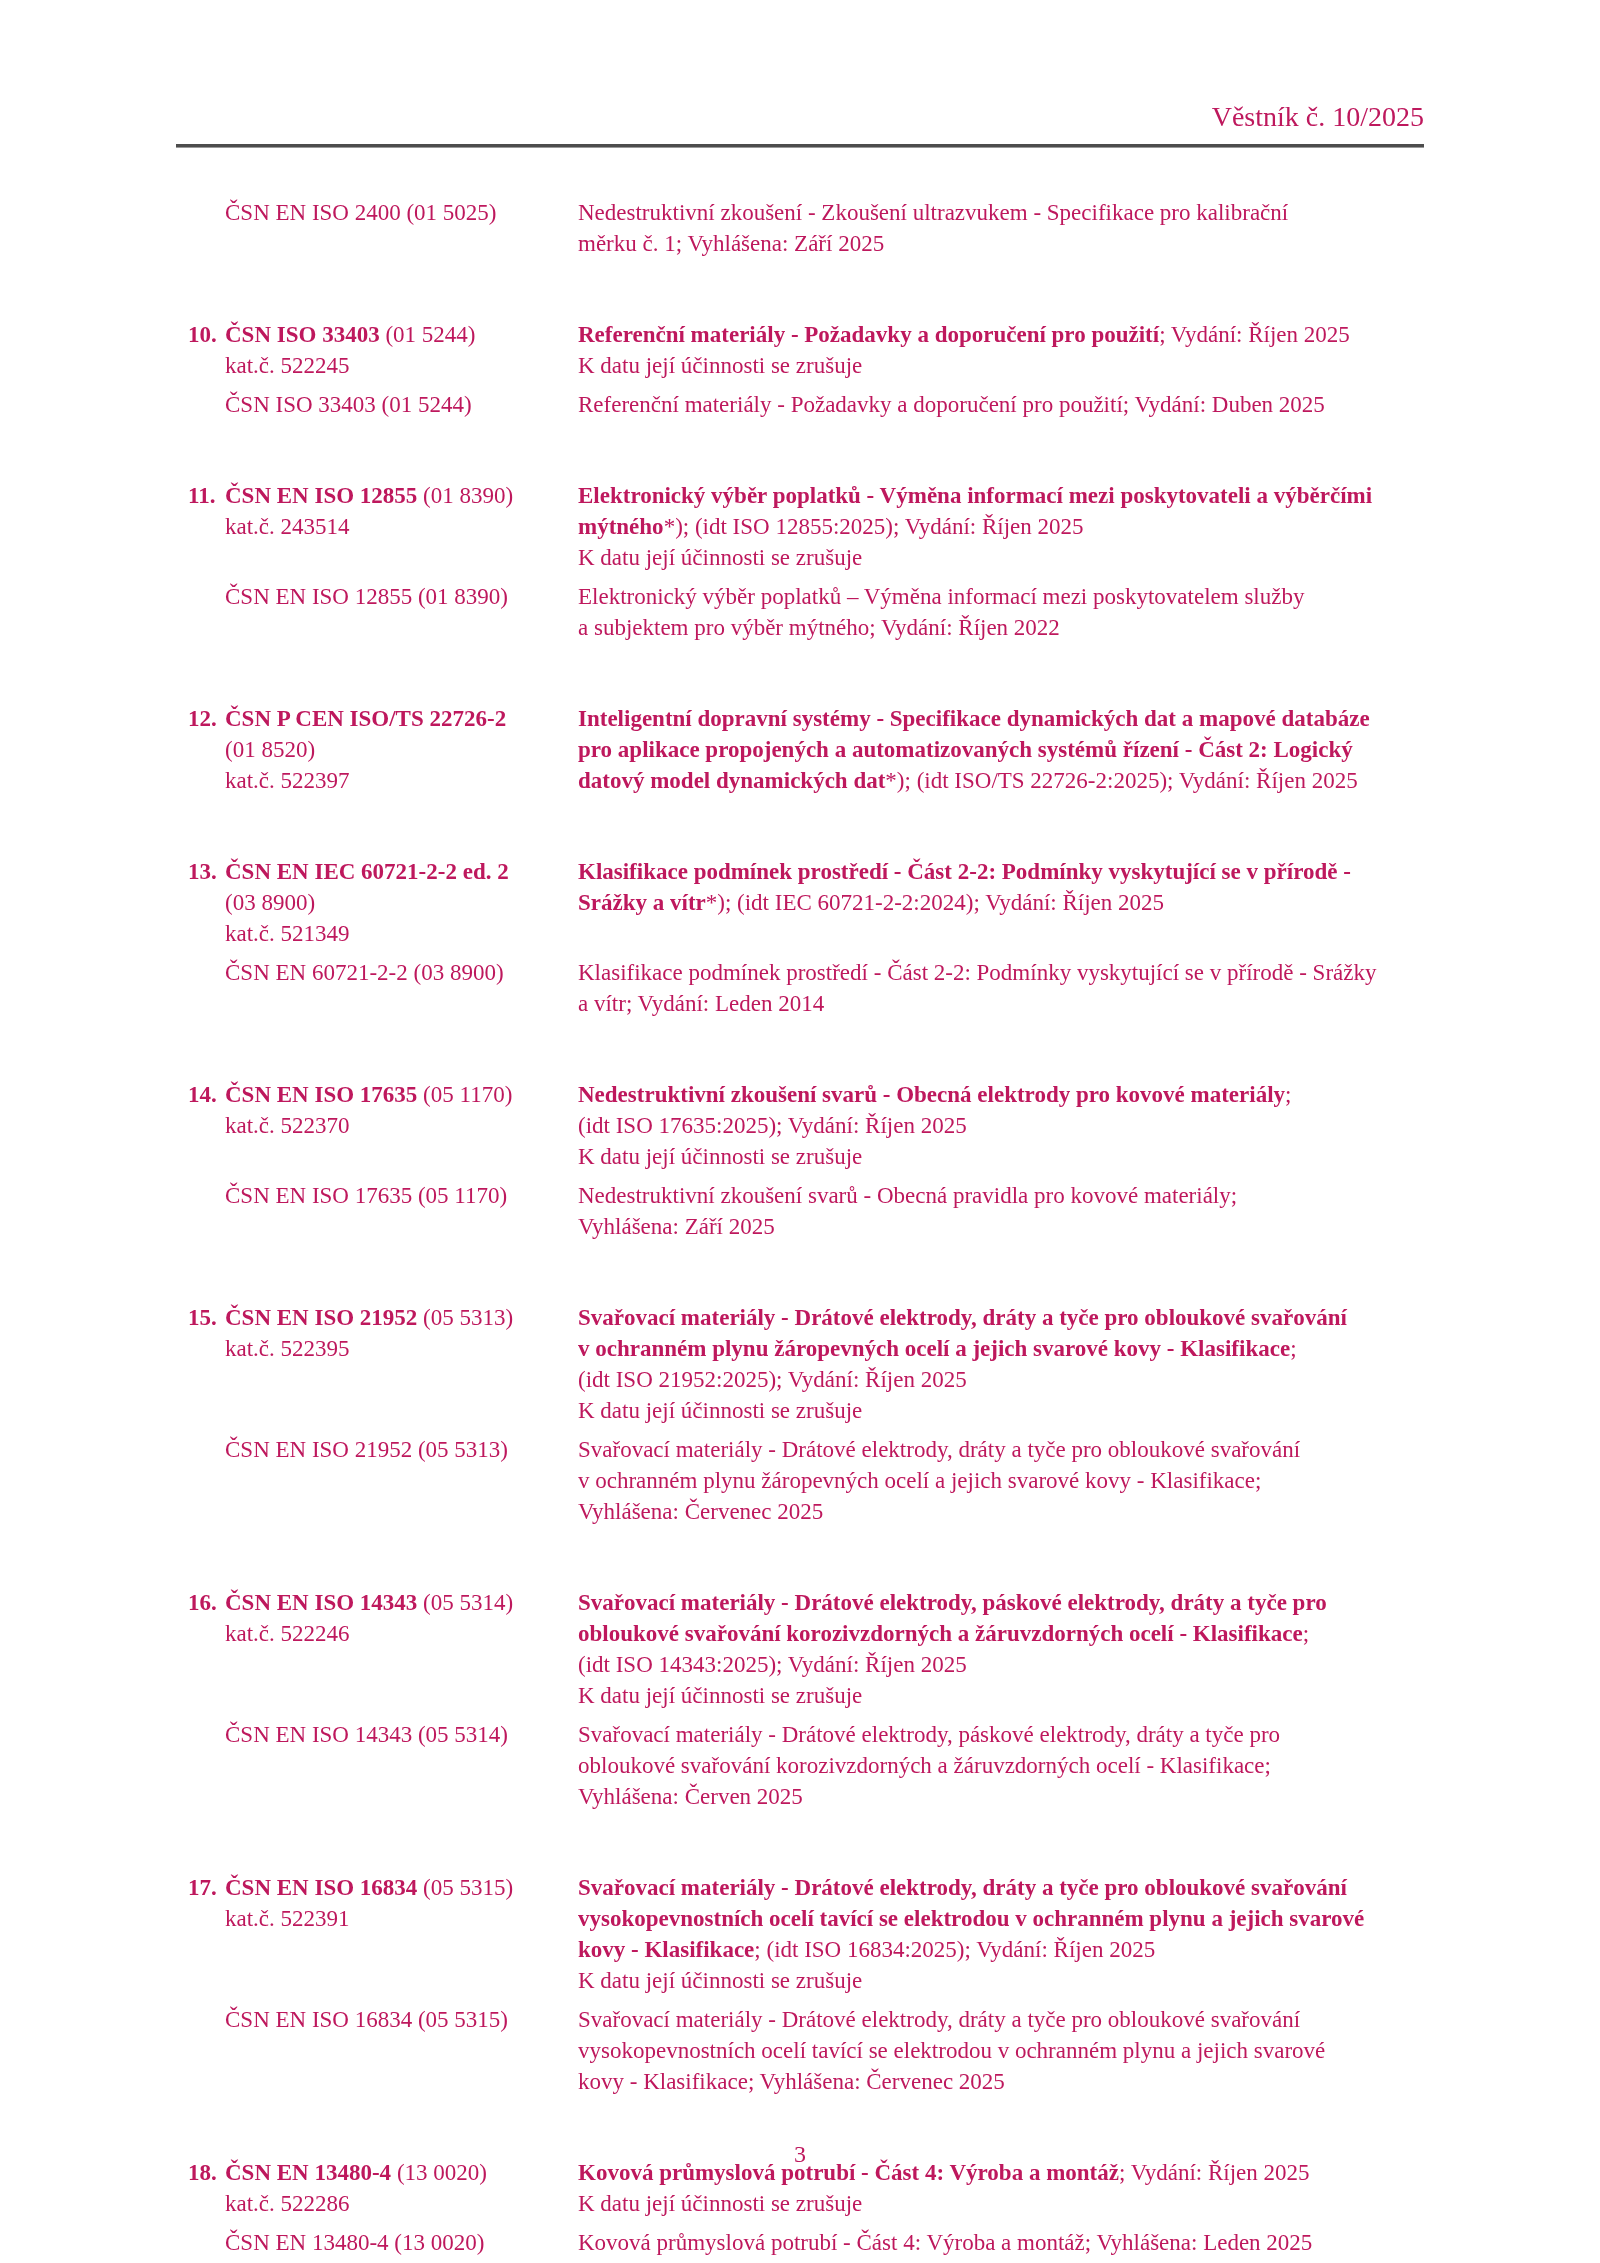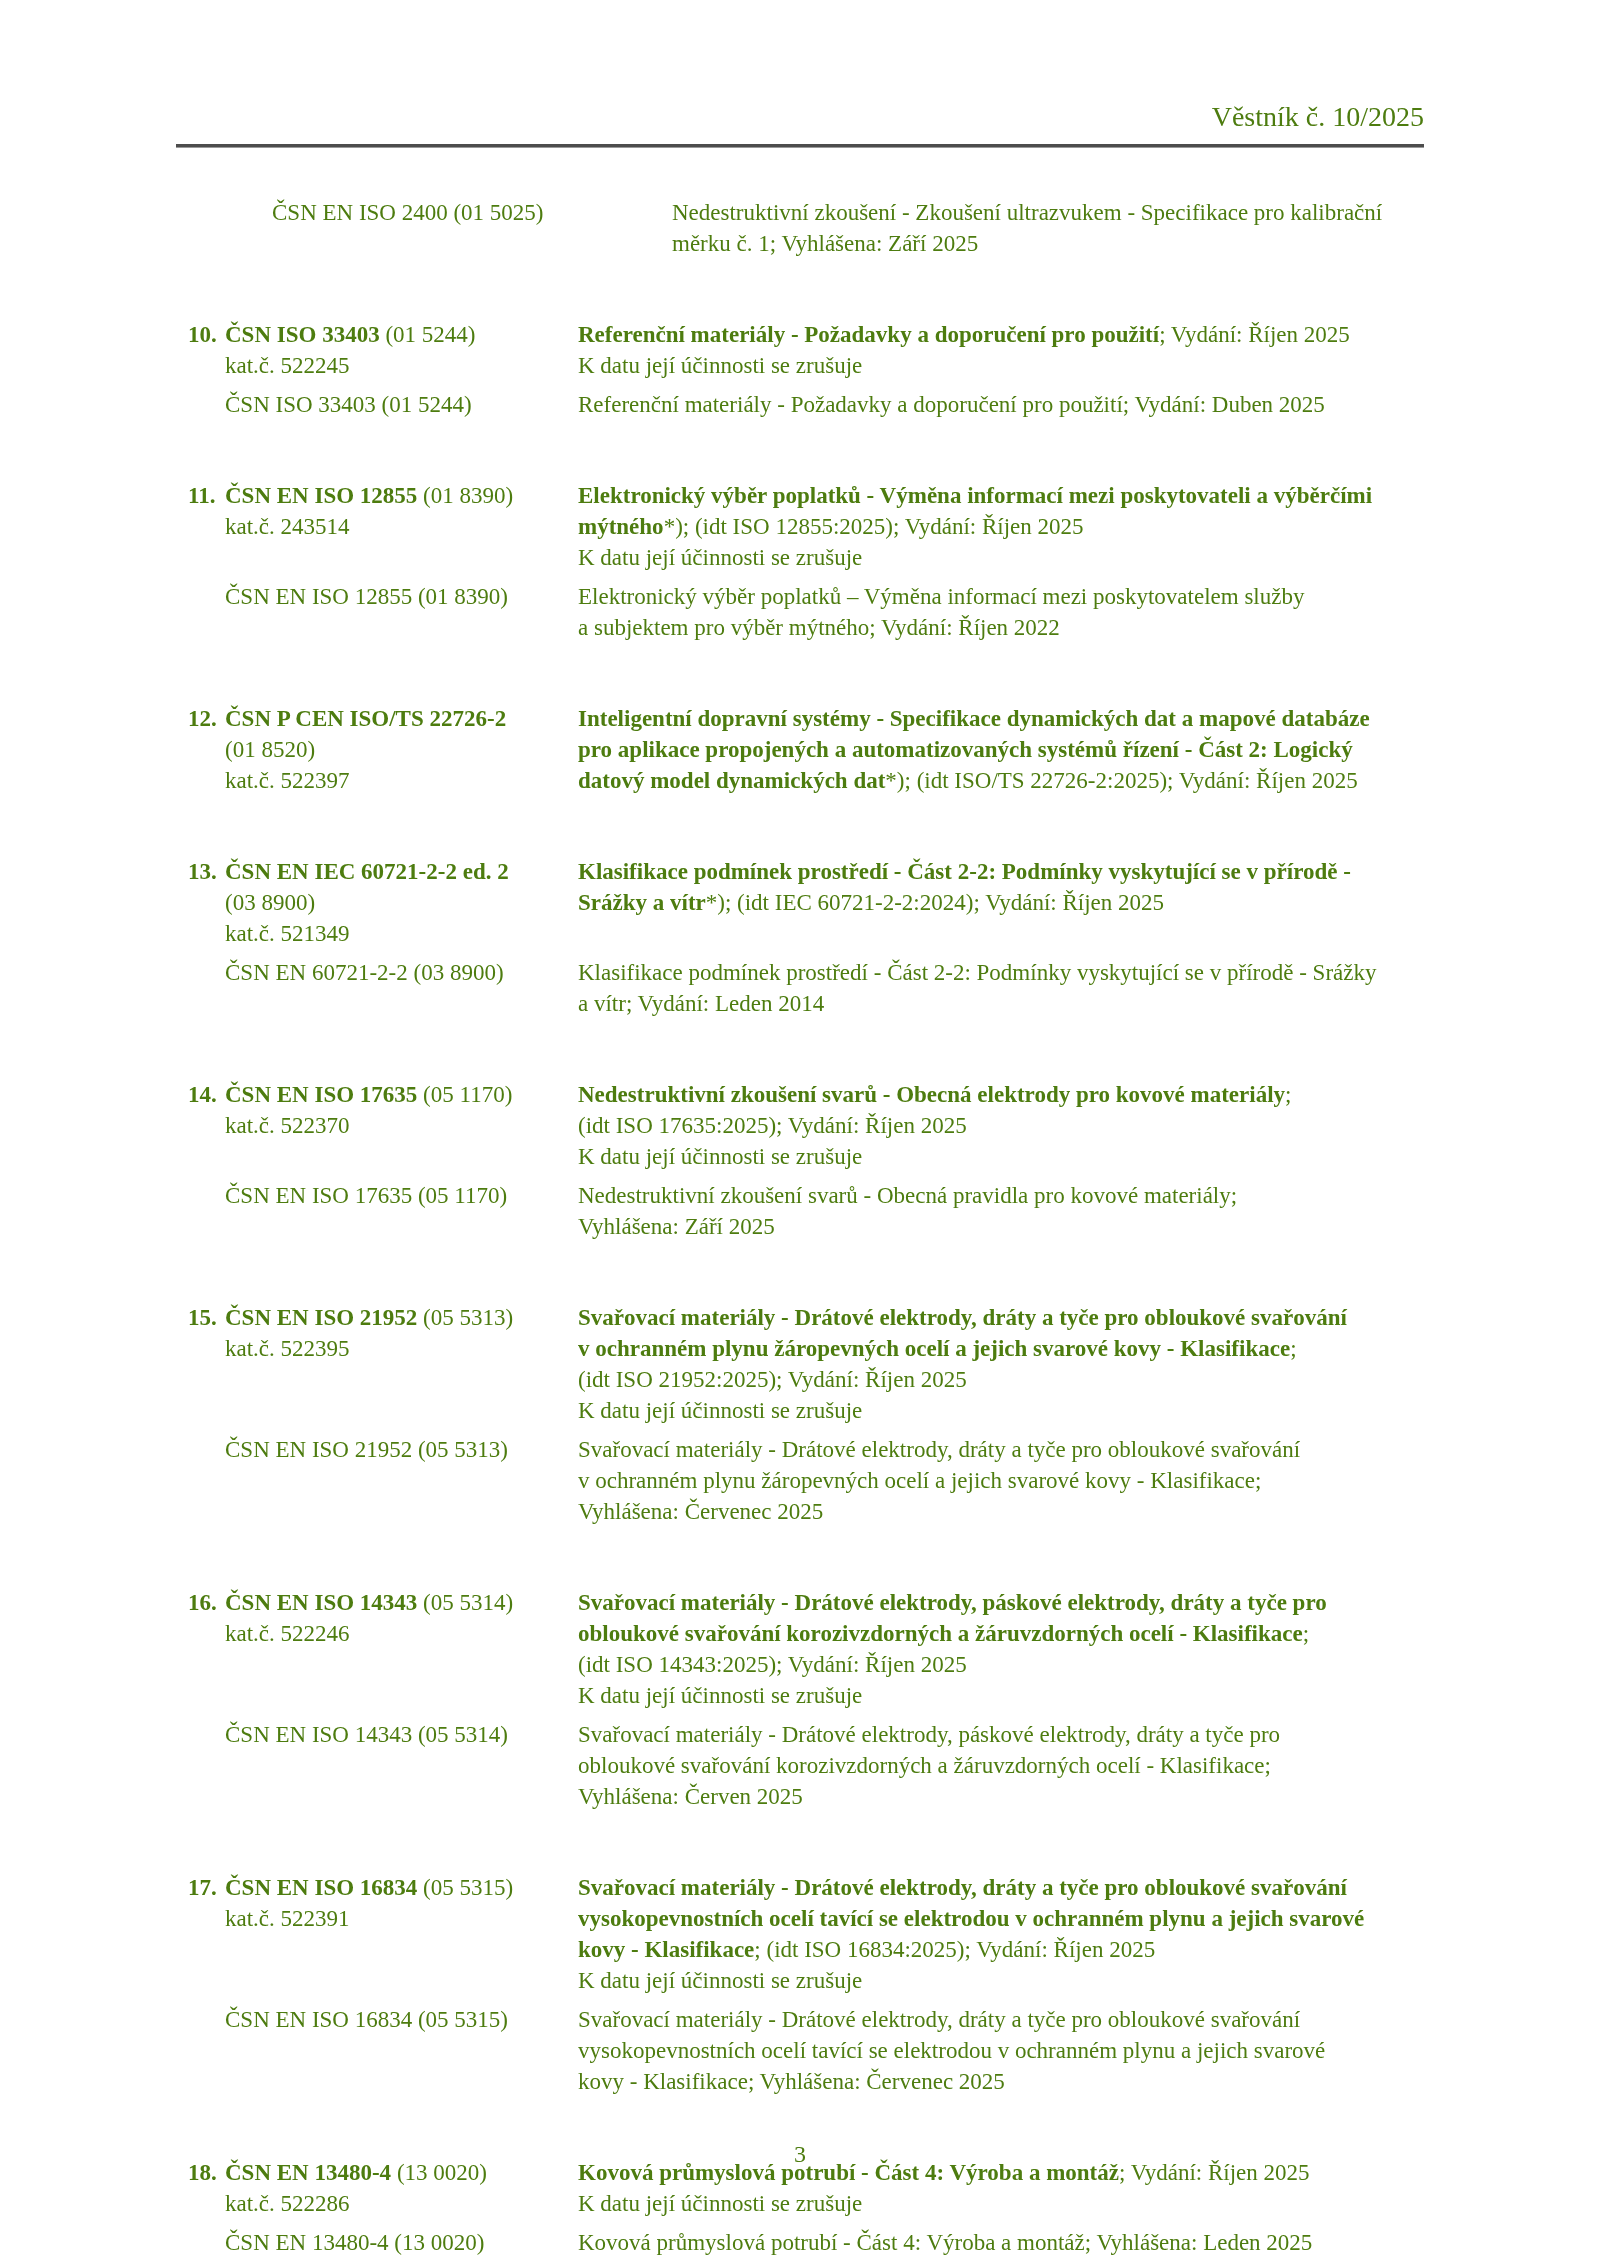--- a/index.html
+++ b/index.html
@@ -3,21 +3,21 @@
 <meta charset="utf-8">
 <style>
   html, body { margin: 0; padding: 0; background: #e8e8e8; }
   .page {
     position: relative;
     width: 1600px;
     height: 2263px;
     margin: 0 auto;
     background: #ffffff;
     font-family: "Liberation Serif", "DejaVu Serif", serif;
-    color: #4d7c0f;
+    color: #be185d;
     font-size: 23px;
     line-height: 31px;
     overflow: hidden;
   }
   .header-band {
     padding: 101px 176px 0 176px;
     text-align: right;
     font-size: 28px;
     line-height: 32px;
   }
@@ -26,21 +26,21 @@
     height: 3px;
     background: #4d4d4d;
     border-bottom: 1px solid #9a9a9a;
   }
   .content { padding: 0 80px 0 188px; }
   .row {
     display: grid;
     grid-template-columns: 37px 353px 1fr;
     align-items: start;
   }
-  .row.intro { margin-top: 49px; gap: 47px; }
+  .row.intro { margin-top: 49px; }
   .entry { margin-top: 60px; }
   .row.sub { margin-top: 8px; }
   .b { font-weight: 700; }
   .pre { white-space: pre-line; font-family: Liberation Serif, serif; }
   .cell { min-height: 1px; }
   .footer {
     position: absolute;
     top: 2139px;
     left: 0;
     width: 1600px;

